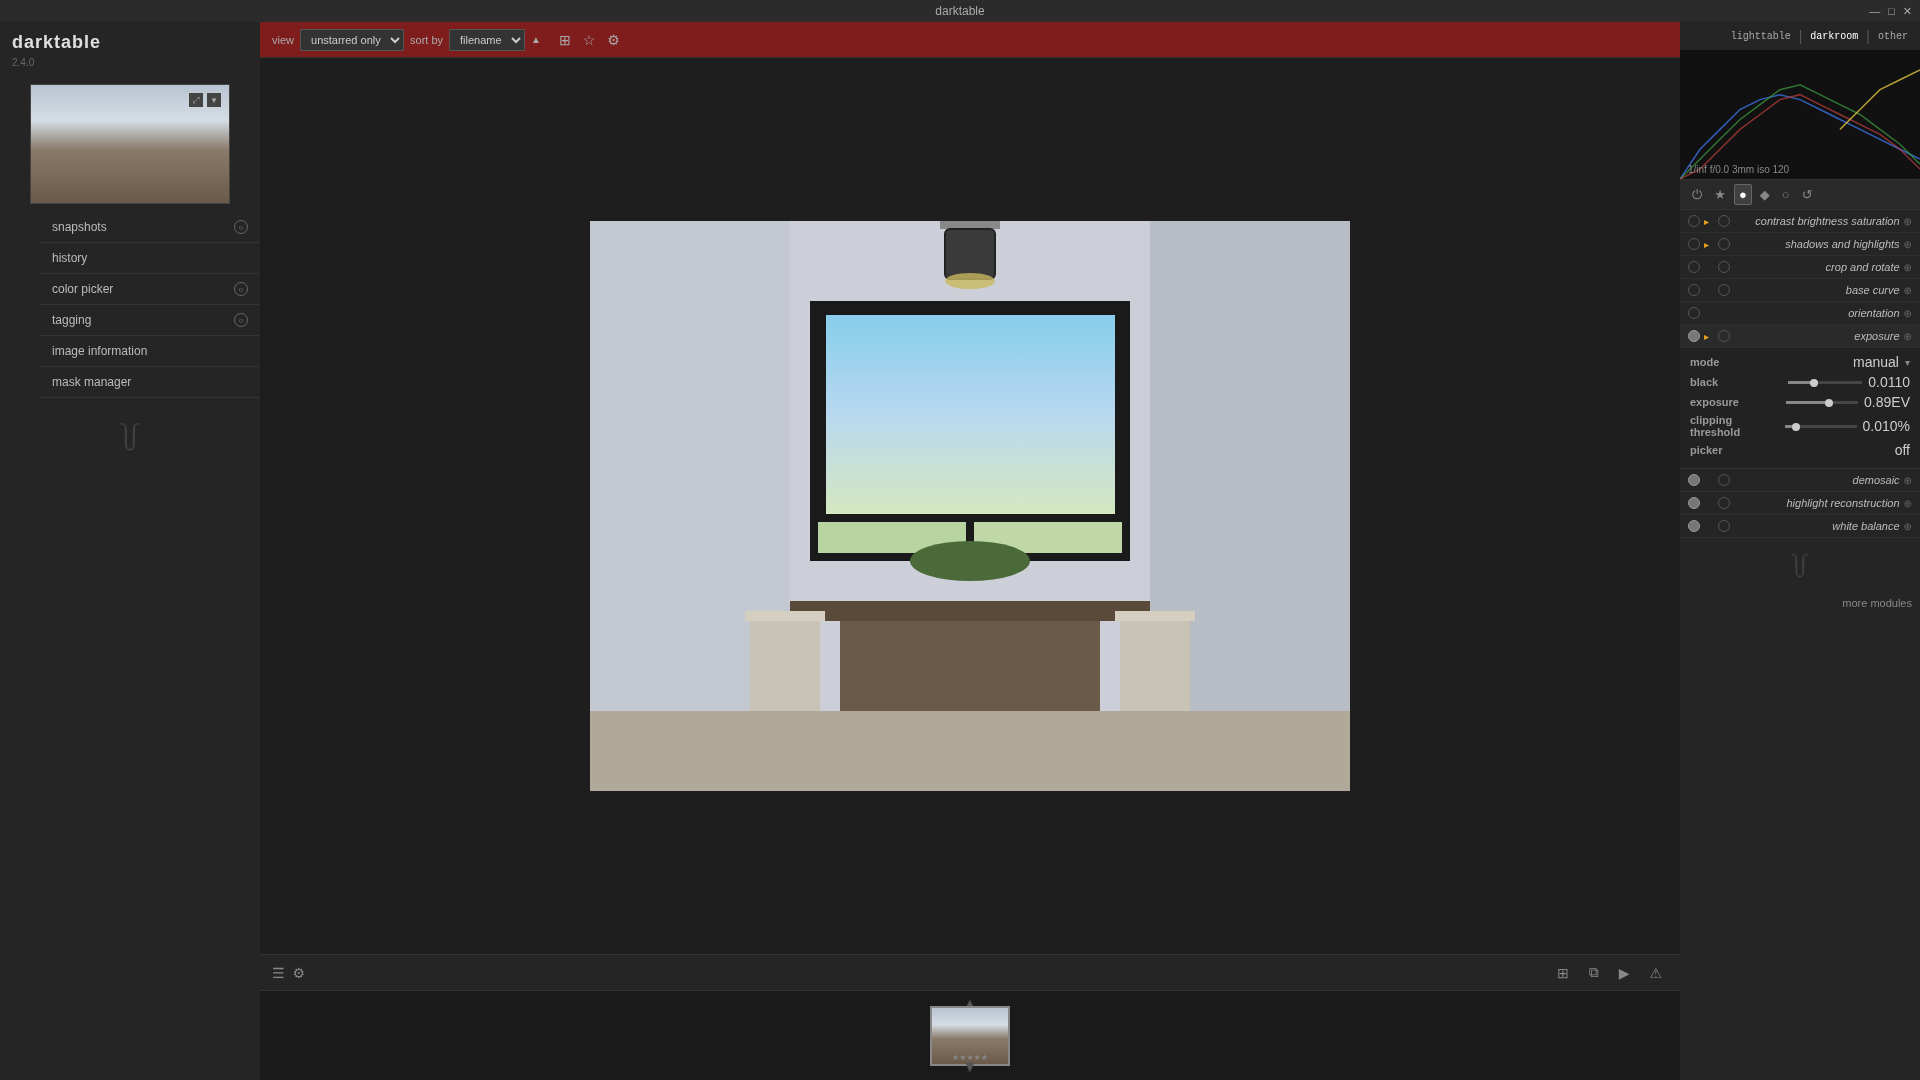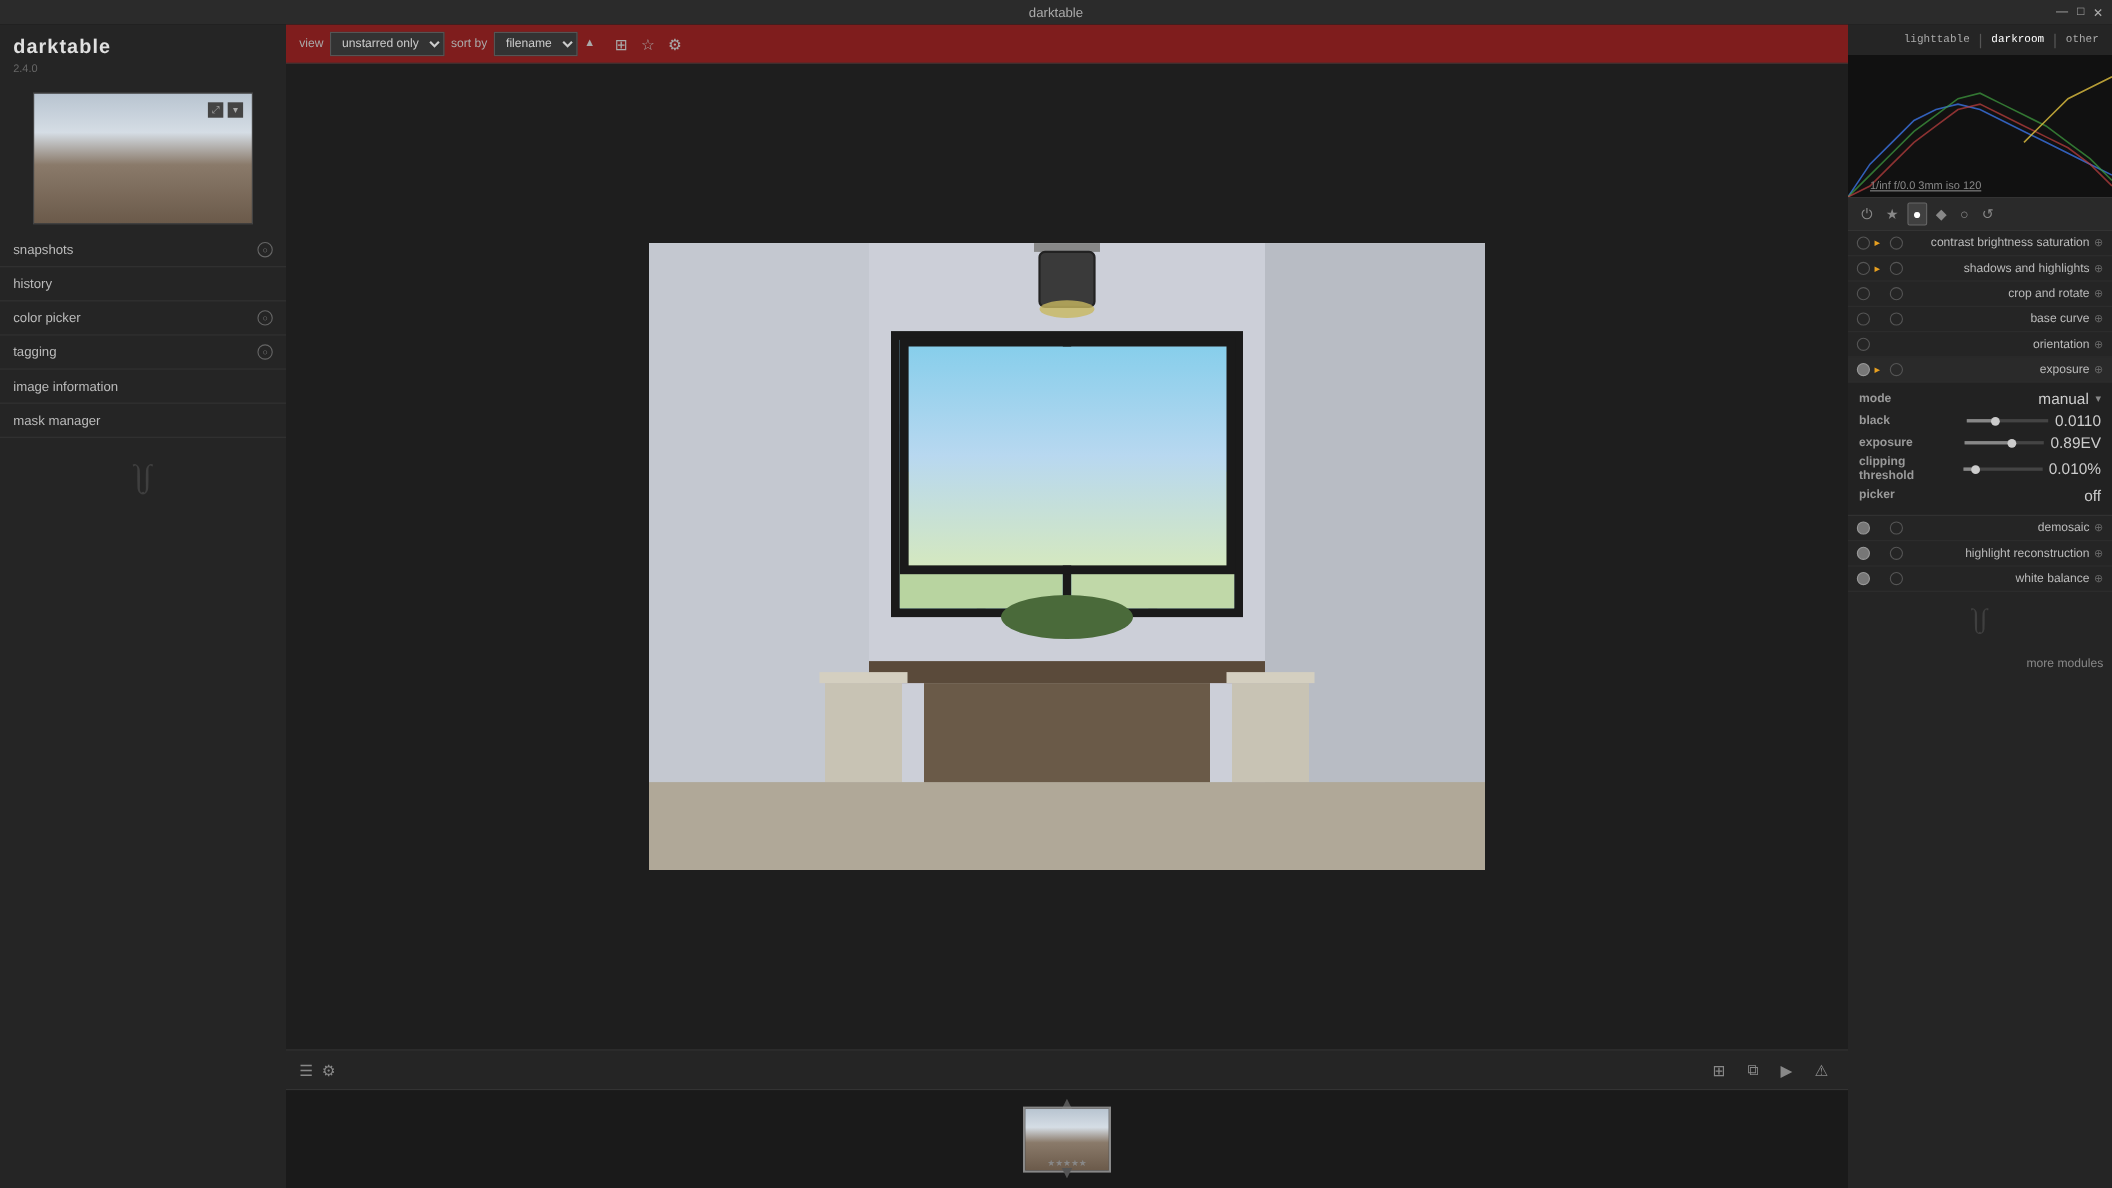--- a/index.html
+++ b/index.html
@@ -110,20 +110,21 @@
 
     .left-section-header {
       padding: 8px 12px;
       color: #bbb;
       font-size: 12px;
       cursor: pointer;
       display: flex;
       align-items: center;
       justify-content: space-between;
       border-bottom: 1px solid #333;
+      margin-left: 40px;
     }
     .section-icon {
       width: 14px;
       height: 14px;
       border: 1px solid #666;
       border-radius: 50%;
       display: inline-flex;
       align-items: center;
       justify-content: center;
       font-size: 8px;
@@ -304,24 +305,23 @@
       overflow: hidden;
       border-bottom: 1px solid #333;
     }
     #histogram-canvas {
       width: 100%;
       height: 100%;
     }
     #histogram-info {
       position: absolute;
       bottom: 4px;
-      left: 20px;
+      left: 8px;
       font-size: 10px;
       color: #888;
-      text-decoration: underline;
     }
 
     
     #module-icons {
       display: flex;
       align-items: center;
       padding: 4px 8px;
       gap: 4px;
       background: #2a2a2a;
       border-bottom: 1px solid #333;
@@ -370,20 +370,21 @@
       border-radius: 50%;
       cursor: pointer;
       flex-shrink: 0;
     }
 
     .module-name {
       flex: 1;
       text-align: right;
       color: #bbb;
       font-size: 11px;
+      font-style: italic;
     }
     .module-preset-btn {
       background: none;
       border: none;
       color: #666;
       cursor: pointer;
       font-size: 10px;
     }
 
     

